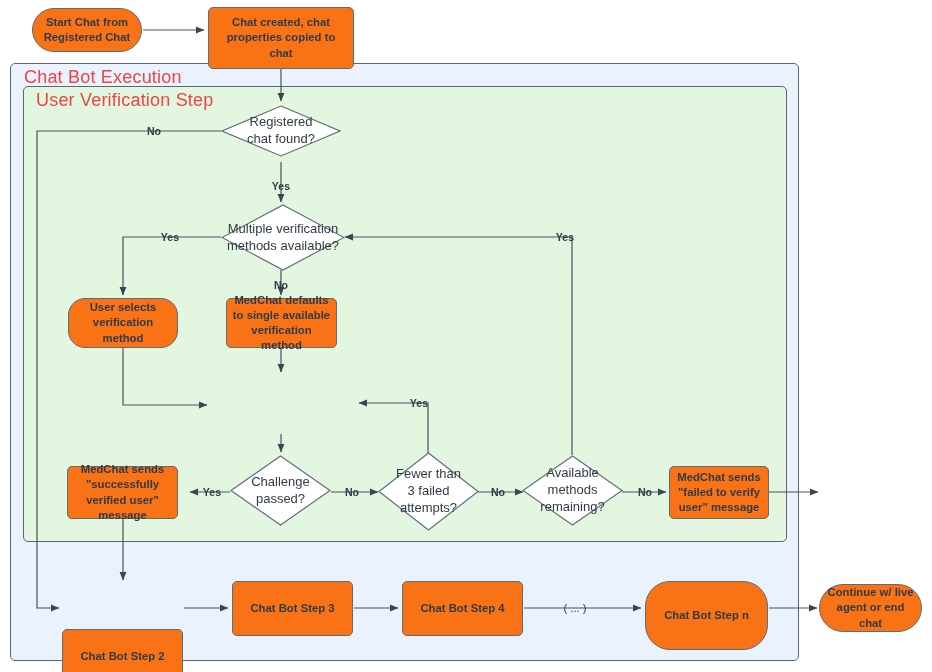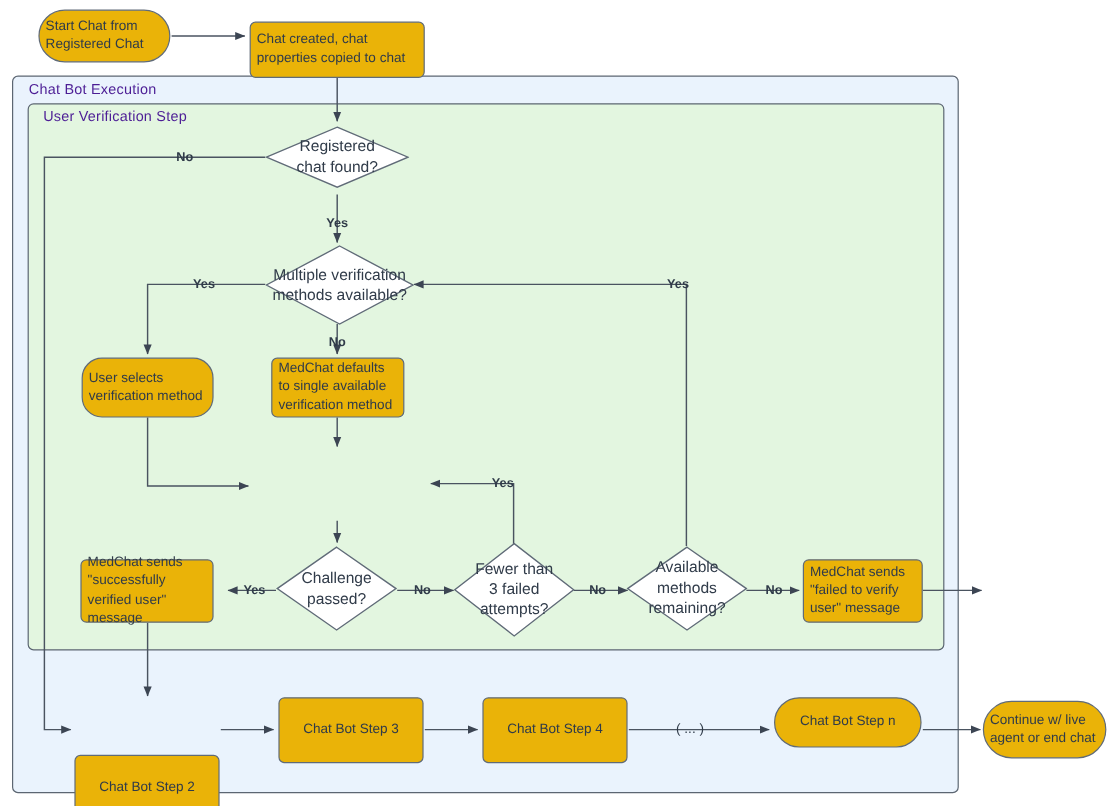--- a/index.html
+++ b/index.html
@@ -35,41 +35,42 @@
   .container-outer {
     left: 10px; top: 63px; width: 789px; height: 598px;
     background: #eaf3fd;
   }
   .container-inner {
     left: 23px; top: 86px; width: 764px; height: 456px;
     background: #e3f6e0;
   }
   .container-title {
     position: absolute;
-    font-size: 12px;
-    color: #4c1d95;
+    font-size: 18px;
+    color: #ef4444;
     letter-spacing: .2px;
     white-space: nowrap;
   }
   .title-outer { left: 24px; top: 67px; }
   .title-inner { left: 36px; top: 90px; }
 
   
   .node {
     position: absolute;
     box-sizing: border-box;
     display: flex;
     align-items: center;
     justify-content: center;
-    text-align: left;
+    text-align: center;
     color: #303b49;
     font-size: 11.3px;
     line-height: 1.33;
-    background: #eab308;
+    background: #f97316;
     border: 1.15px solid #606b78;
+    font-weight: bold;
   }
   .node.rect { border-radius: 5px; }
   .node.term { border-radius: 999px; }
   .node .lbl { padding: 0 5px; }
 
   
   .diamond {
     position: absolute;
   }
   .diamond .dtext {
@@ -158,21 +159,21 @@
       <path d="M524,608 L641,608"></path>
 
       <path d="M769,608 L817,608"></path>
     </g>
   </svg>
 
   <div class="node term" style="left:32px;  top:8px;   width:110px; height:44px;">
     <span class="lbl">Start Chat from Registered Chat</span>
   </div>
 
-  <div class="node rect" style="left:208px; top:18px;   width:146px; height:47px;">
+  <div class="node rect" style="left:208px; top:7px;   width:146px; height:62px;">
     <span class="lbl">Chat created, chat properties copied to chat</span>
   </div>
 
   <div class="diamond" style="left:221px; top:105px; width:120px; height:52px;">
     <svg width="120" height="52" style="position:absolute;left:0;top:0;">
       <polygon points="60,1 119,26 60,51 1,26" fill="#ffffff" stroke="#606b78" stroke-width="1.15"></polygon>
     </svg>
     <div class="dtext">
       <span style="white-space:normal;width:88px;">Registered chat found?</span>
     </div>
@@ -237,21 +238,21 @@
   </div>
 
   <div class="node rect" style="left:232px; top:581px; width:121px; height:55px;">
     <span class="lbl">Chat Bot Step 3</span>
   </div>
 
   <div class="node rect" style="left:402px; top:581px; width:121px; height:55px;">
     <span class="lbl">Chat Bot Step 4</span>
   </div>
 
-  <div class="node rect" style="left:645px; top:581px; width:123px; height:42px;border-radius:25px;">
+  <div class="node rect" style="left:645px; top:581px; width:123px; height:69px;border-radius:25px;">
     <span class="lbl">Chat Bot Step n</span>
   </div>
 
   <div class="node term" style="left:819px; top:584px; width:103px; height:48px;">
     <span class="lbl">Continue w/ live agent or end chat</span>
   </div>
 
   <div class="elabel" style="left:154px; top:131px;">No</div>
   <div class="elabel" style="left:281px; top:186px;">Yes</div>
   <div class="elabel" style="left:170px; top:237px;">Yes</div>

